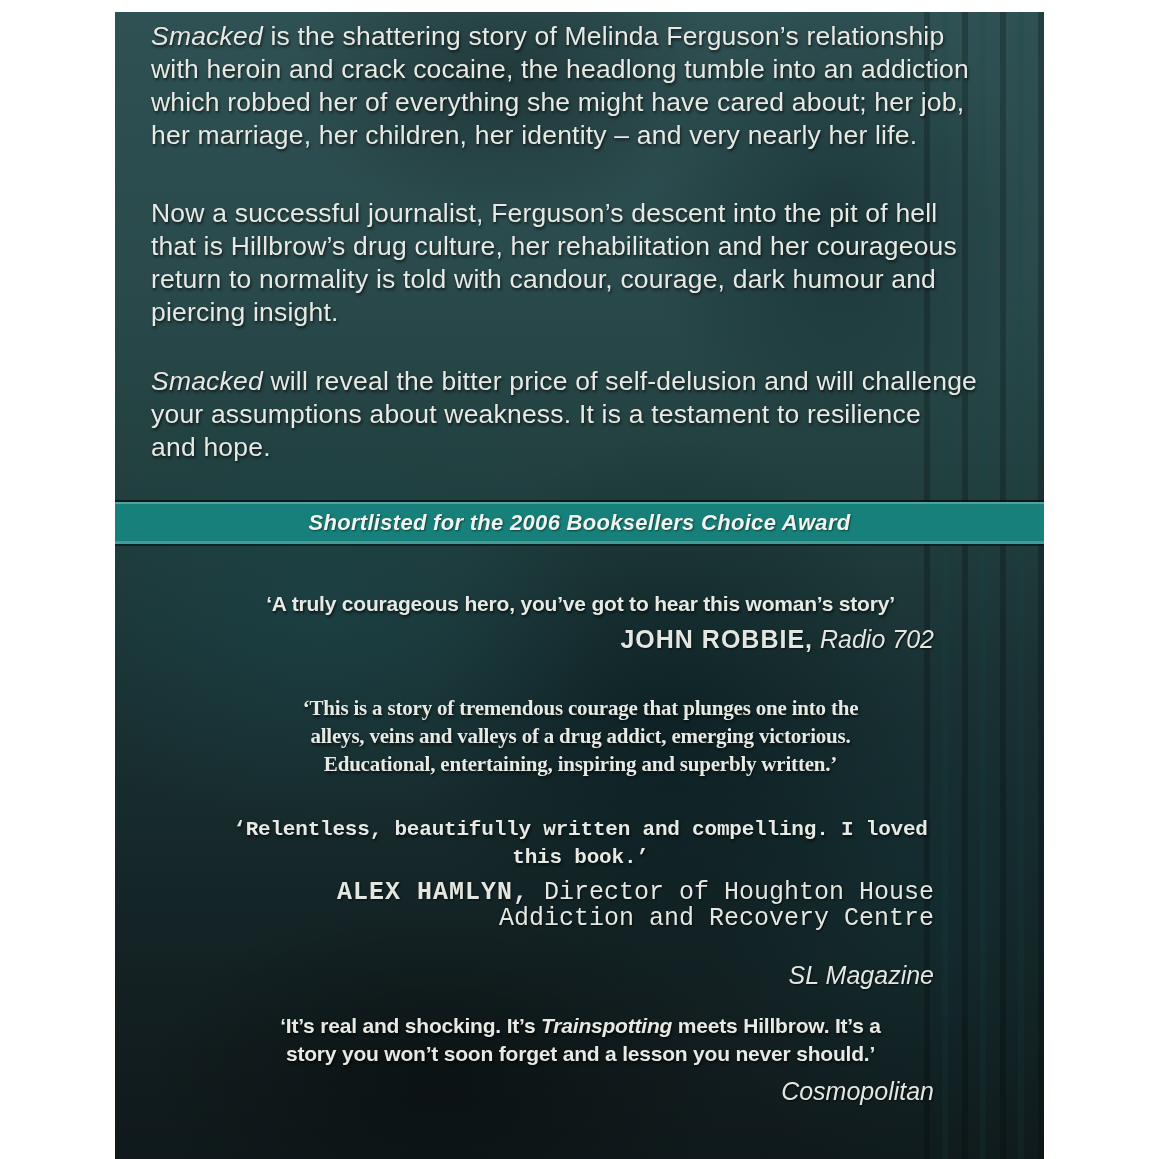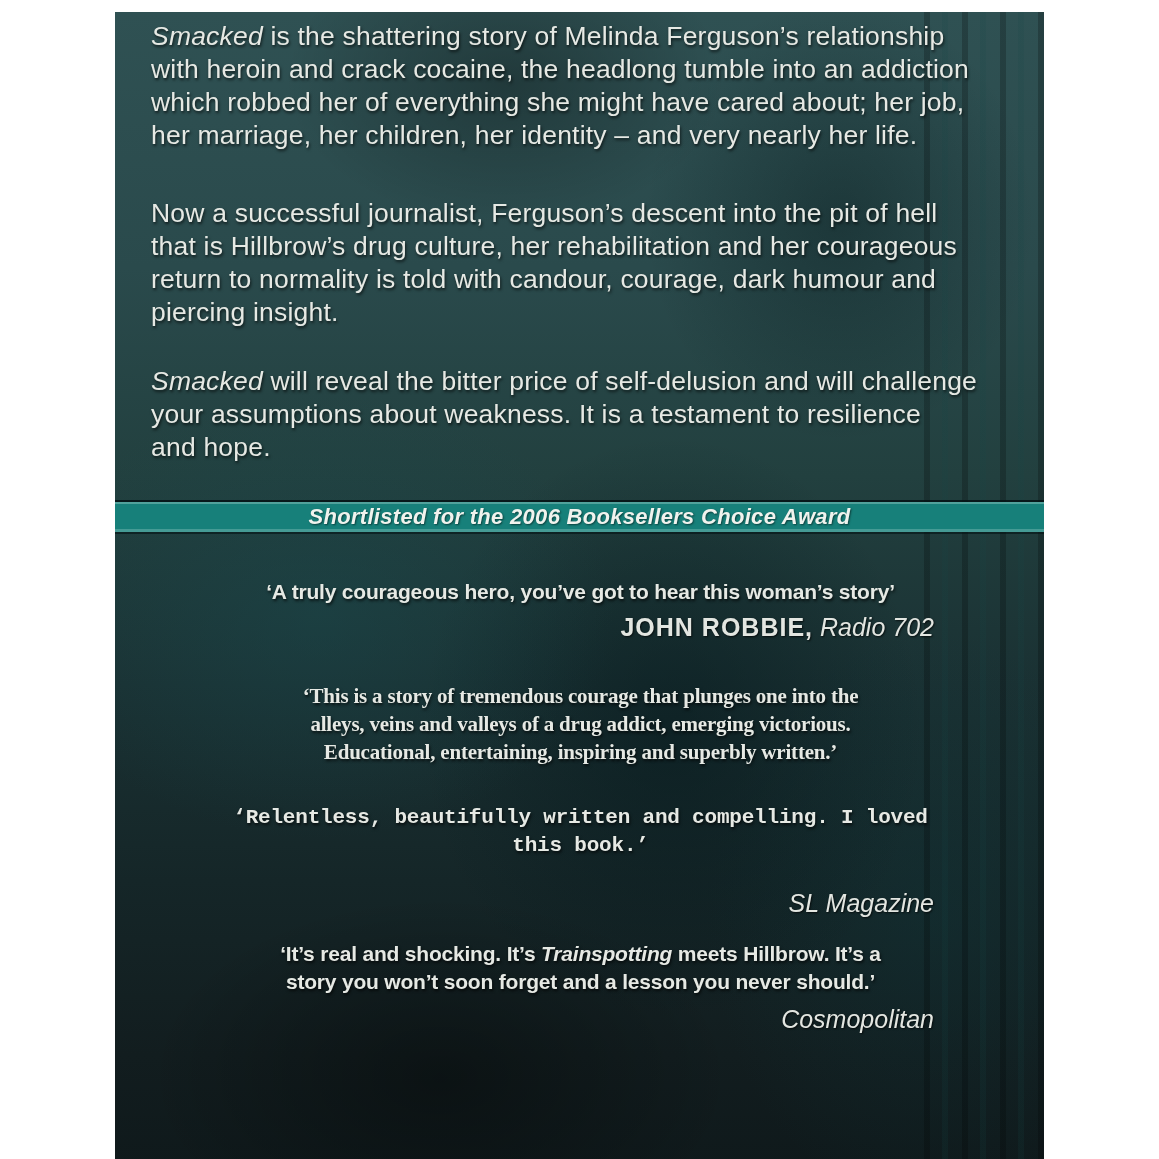--- a/index.html
+++ b/index.html
@@ -47,21 +47,21 @@
     letter-spacing: 0.2px;
     white-space: pre-line;
     text-shadow: 1px 2px 3px rgba(0,0,0,0.65);
   }
   .syn .lead { font-style: italic; }
   .syn-2 { margin-top: 45px; }
   .syn-3 { margin-top: 36px; }
 
   .banner {
     margin: 38px -30px 0 -36px;
-    height: 30px;
+    height: 42px;
     background: #17807a;
     display: flex; align-items: center; justify-content: center;
     font-size: 22px; font-weight: bold; font-style: italic;
     color: #f0f3ee;
     letter-spacing: 0.3px;
     box-shadow: inset 0 2px 0 rgba(190,225,220,0.35), inset 0 -3px 0 rgba(190,225,220,0.28),
                 0 -2px 0 rgba(4,18,20,0.85), 0 2px 0 rgba(4,18,20,0.6);
     text-shadow: 1px 1px 2px rgba(0,0,0,0.5);
   }
 
@@ -127,20 +127,22 @@
         </div>
 
         <div class="quote q2">
           <div class="quote-text">‘This is a story of tremendous courage that plunges one into the
 alleys, veins and valleys of a drug addict, emerging victorious.
 Educational, entertaining, inspiring and superbly written.’</div>
         </div>
 
         <div class="quote q3">
           <div class="quote-text">‘Relentless, beautifully written and compelling. I loved this book.’</div>
+          <div class="quote-attr"><span class="attr-name">ALEX HAMLYN,</span><span> Director of Houghton House
+Addiction and Recovery Centre</span></div>
         </div>
 
         <div class="quote q4">
           <div class="quote-attr"><span class="attr-it">SL Magazine</span></div>
         </div>
 
         <div class="quote q5">
           <div class="quote-text"><span>‘It’s real and shocking. It’s </span><span class="it">Trainspotting</span><span> meets Hillbrow. It’s a
 story you won’t soon forget and a lesson you never should.’</span></div>
           <div class="quote-attr"><span class="attr-it">Cosmopolitan</span></div>

